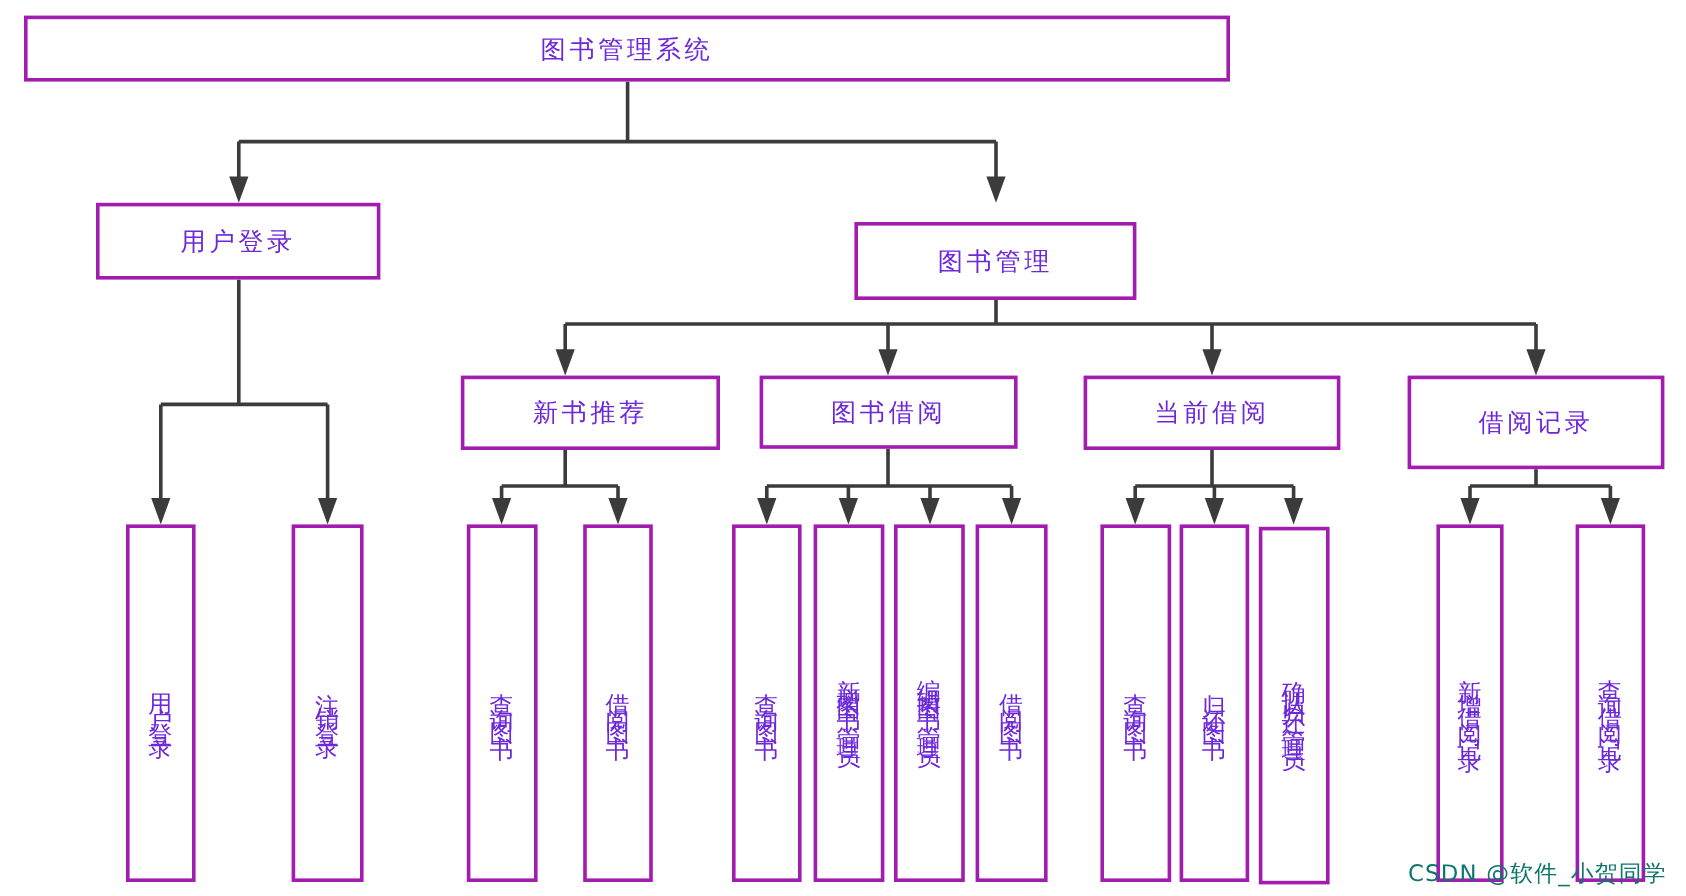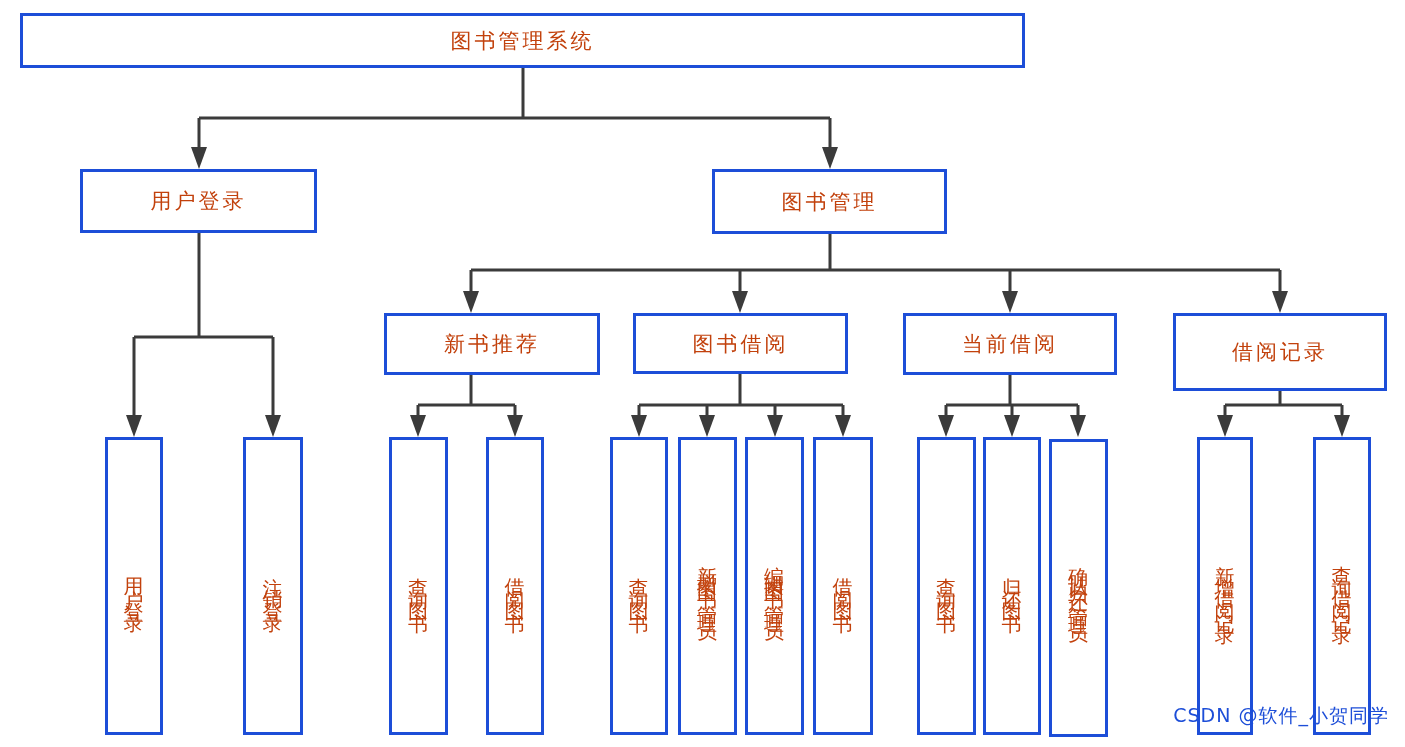--- a/index.html
+++ b/index.html
@@ -2,29 +2,29 @@
 <html><head>
 <meta charset="utf-8">
 <style>
   html,body{margin:0;padding:0;background:#ffffff;}
   body{width:1405px;height:747px;overflow:hidden;
        font-family:"DejaVu Sans","Liberation Sans",sans-serif;}
   .canvas{position:relative;width:1405px;height:747px;background:#ffffff;}
   .edges{position:absolute;left:0;top:0;width:1405px;height:747px;}
   .edges path{stroke:#3b3b3b;stroke-width:3;fill:none;}
   .edges polygon{fill:#3b3b3b;stroke:none;}
-  .box{position:absolute;background:#ffffff;border:3px solid #1d4ed8;
+  .box{position:absolute;background:#ffffff;border:3px solid #a21caf;
        box-sizing:border-box;display:flex;align-items:center;justify-content:center;
-       color:#c2410c;}
+       color:#6d28d9;}
   .h{font-size:21px;letter-spacing:3px;white-space:nowrap;}
   .v{font-size:20px;writing-mode:vertical-rl;text-orientation:mixed;
      letter-spacing:12px;line-height:1;}
   .v.tight{letter-spacing:8px;}
-  .watermark{position:absolute;right:16px;bottom:18px;font-size:19px;
-             color:#1d4ed8;letter-spacing:1px;white-space:nowrap;}
+  .watermark{position:absolute;right:16px;bottom:6px;font-size:19px;
+             color:#0f766e;letter-spacing:1px;white-space:nowrap;}
 </style>
 </head>
 <body>
 
 <div class="canvas">
 
   <svg class="edges" viewBox="0 0 1405 747" xmlns="http://www.w3.org/2000/svg">
     <g>
       <path d="M523 68 V118 M199 118 H830 M199 118 V150 M830 118 V150"></path>
       <polygon points="199,169 191,147 207,147"></polygon>
@@ -63,21 +63,21 @@
     <g>
       <path d="M1280 375 V405 M1225 405 H1342 M1225 405 V419 M1342 405 V419"></path>
       <polygon points="1225,437 1217,415 1233,415"></polygon>
       <polygon points="1342,437 1334,415 1350,415"></polygon>
     </g>
   </svg>
 
   <div class="box h" style="left:20px;top:13px;width:1005px;height:55px">图书管理系统</div>
 
   <div class="box h" style="left:80px;top:169px;width:237px;height:64px">用户登录</div>
-  <div class="box h" style="left:712px;top:169px;width:235px;height:65px">图书管理</div>
+  <div class="box h" style="left:712px;top:185px;width:235px;height:65px">图书管理</div>
 
   <div class="box h" style="left:384px;top:313px;width:216px;height:62px">新书推荐</div>
   <div class="box h" style="left:903px;top:313px;width:214px;height:62px">当前借阅</div>
   <div class="box h" style="left:633px;top:313px;width:215px;height:61px">图书借阅</div>
   <div class="box h" style="left:1173px;top:313px;width:214px;height:78px">借阅记录</div>
 
   <div class="box v" style="left:105px;top:437px;width:58px;height:298px">用户登录</div>
   <div class="box v" style="left:243px;top:437px;width:60px;height:298px">注销登录</div>
 
   <div class="box v" style="left:389px;top:437px;width:59px;height:298px">查询图书</div>

